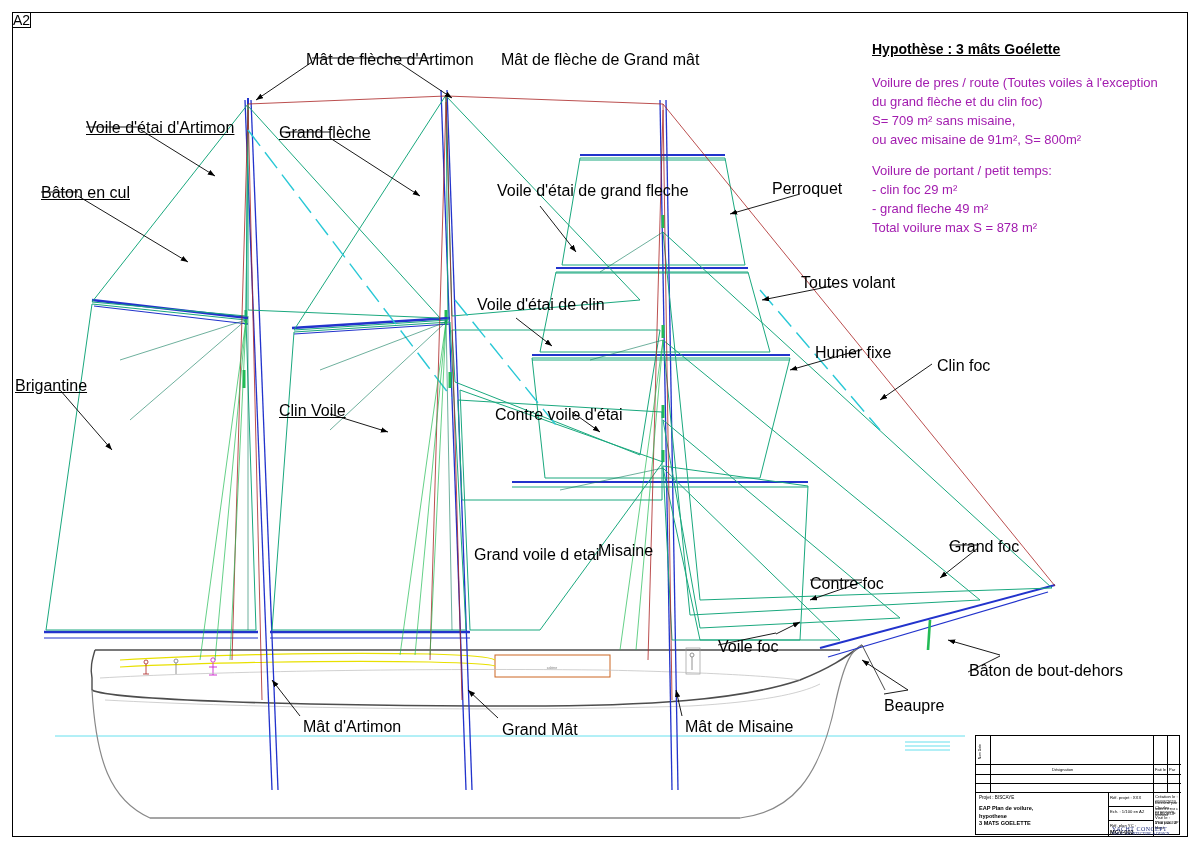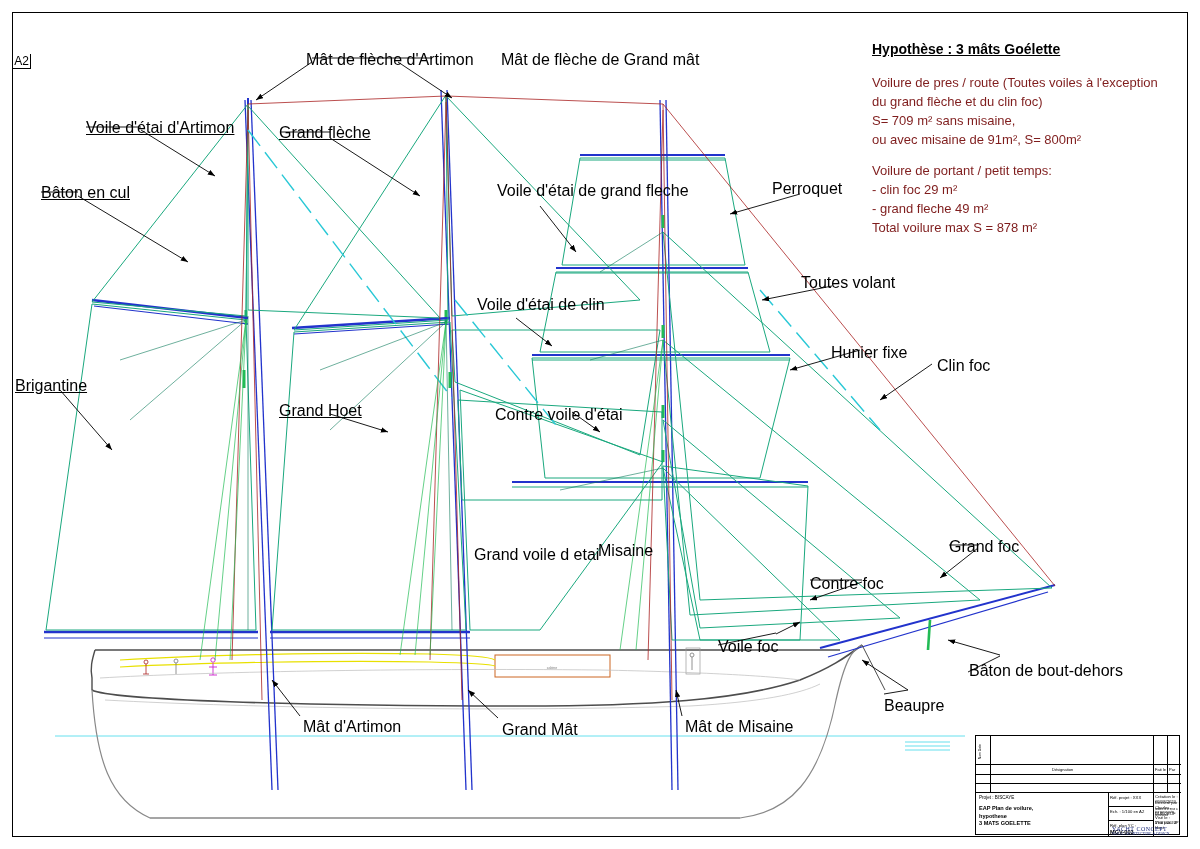--- a/index.html
+++ b/index.html
@@ -1,23 +1,23 @@
 <!DOCTYPE html>
 <html><head>
 <meta charset="utf-8">
 <style>
   html,body{margin:0;padding:0;background:#ffffff;}
   body{width:1200px;height:849px;overflow:hidden;font-family:"Liberation Sans",sans-serif;}
   #sheet{position:relative;width:1200px;height:849px;background:#fff;}
   .frame{position:absolute;left:12px;top:12px;width:1176px;height:825px;border:1px solid #000;box-sizing:border-box;}
-  .corner-tag{position:absolute;left:13px;top:13px;width:18px;height:15px;border:1px solid #000;border-left:none;border-top:none;box-sizing:border-box;font-size:12px;line-height:15px;text-align:center;background:#fff;margin-top:41px;}
+  .corner-tag{position:absolute;left:13px;top:13px;width:18px;height:15px;border:1px solid #000;border-left:none;border-top:none;box-sizing:border-box;font-size:14px;line-height:15px;text-align:center;background:#fff;}
   svg#draw{position:absolute;left:0;top:0;width:1200px;height:849px;}
   .lbl{position:absolute;font-size:16px;color:#000;white-space:nowrap;}
   .lbl.u{text-decoration:underline;}
-  .note{position:absolute;font-size:13px;color:#7f1d1d;line-height:1.45;white-space:pre-line;}
+  .note{position:absolute;font-size:13px;color:#a21caf;line-height:1.45;white-space:pre-line;}
   .note-title{position:absolute;font-size:14px;color:#000;text-decoration:underline;font-weight:bold;white-space:nowrap;}
   
   .tb{position:absolute;left:975px;top:735px;width:205px;height:100px;border:1px solid #000;box-sizing:border-box;background:#fff;}
   .tb-cell{position:absolute;font-size:4.2px;line-height:1.25;color:#000;overflow:hidden;}
   .tb-line{position:absolute;background:#000;}
   .tb-head{position:absolute;font-size:4px;color:#000;}
   .logo{position:absolute;font-size:6px;color:#1b2a7a;letter-spacing:0.5px;font-family:"Liberation Serif",serif;}
   .logo2{position:absolute;font-size:3.6px;color:#1b2a7a;font-family:"Liberation Serif",serif;}
 </style>
 </head>
@@ -254,24 +254,24 @@
   <div class="lbl" style="left:501px;top:51px;">Mât de flèche de Grand mât</div>
   <div class="lbl u" style="left:86px;top:119px;">Voile d'étai d'Artimon</div>
   <div class="lbl u" style="left:279px;top:124px;">Grand flèche</div>
   <div class="lbl u" style="left:41px;top:184px;">Bâton en cul</div>
   <div class="lbl" style="left:497px;top:180px;line-height:1.35;">Voile d'étai
 de grand fleche</div>
   <div class="lbl" style="left:772px;top:180px;text-align:center;">Perroquet</div>
   <div class="lbl" style="left:801px;top:274px;">Toutes volant</div>
   <div class="lbl" style="left:477px;top:294px;line-height:1.35;">Voile d'étai
 de clin</div>
-  <div class="lbl" style="left:815px;top:344px;margin-left:16px;">Hunier fixe</div>
+  <div class="lbl" style="left:815px;top:344px;">Hunier fixe</div>
   <div class="lbl" style="left:937px;top:357px;">Clin foc</div>
   <div class="lbl u" style="left:15px;top:377px;">Brigantine</div>
-  <div class="lbl u" style="left:279px;top:402px;">Grand Hoet</div>
+  <div class="lbl u" style="left:279px;top:402px;">Clin Voile</div>
   <div class="lbl" style="left:495px;top:406px;">Contre voile d'étai</div>
   <div class="lbl" style="left:474px;top:544px;line-height:1.35;">Grand voile
 d etai</div>
   <div class="lbl" style="left:598px;top:542px;">Misaine</div>
   <div class="lbl" style="left:949px;top:538px;">Grand foc</div>
   <div class="lbl" style="left:810px;top:575px;">Contre foc</div>
   <div class="lbl" style="left:718px;top:638px;">Voile foc</div>
   <div class="lbl" style="left:969px;top:660px;line-height:1.35;">Bâton de
 bout-dehors</div>
   <div class="lbl" style="left:884px;top:697px;">Beaupre</div>

